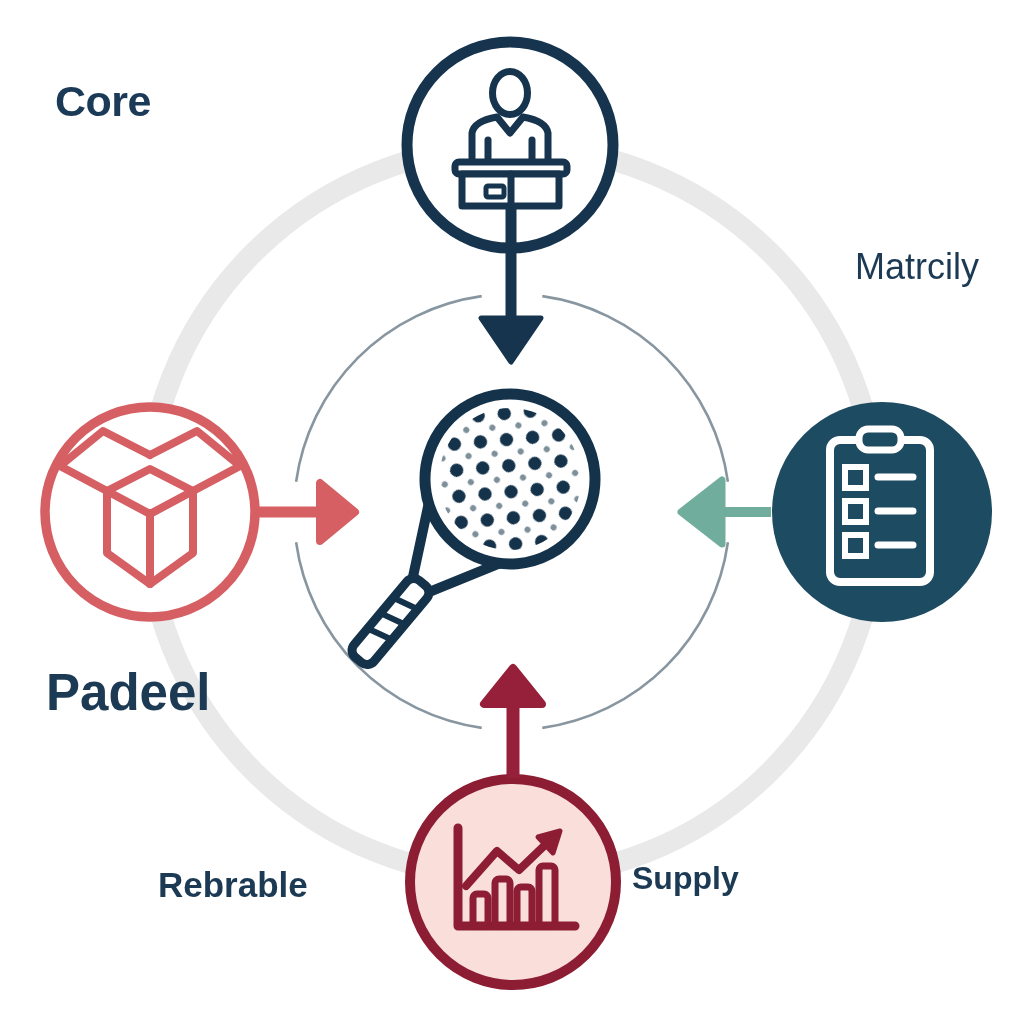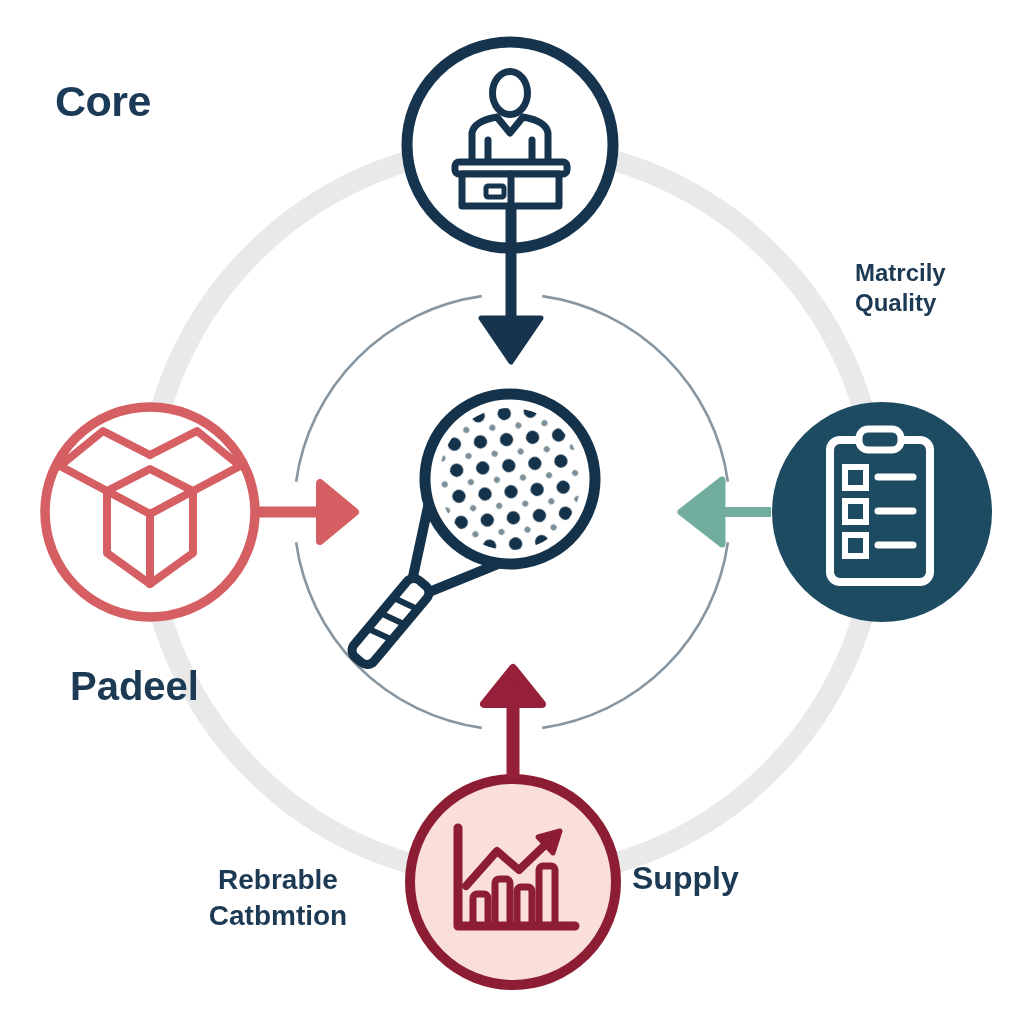--- a/index.html
+++ b/index.html
@@ -5,25 +5,25 @@
   html,body{margin:0;padding:0;background:#ffffff;}
   .canvas{
     position:relative;width:1024px;height:1024px;background:#ffffff;overflow:hidden;
     font-family:"Liberation Sans", sans-serif;
   }
   .diagram-svg{position:absolute;left:0;top:0;width:1024px;height:1024px;}
   .label{position:absolute;color:#1c3a54;}
   .label span{display:block;}
   .title{left:55px;top:62px;width:300px;text-align:left;font-size:43px;font-weight:700;
          line-height:1.08;color:#1b3a57;letter-spacing:-0.5px;margin-top:16px;}
-  .lab-right{left:855px;top:258px;font-size:24px;font-weight:700;line-height:1.26;}
+  .lab-right{left:855px;top:244px;font-size:36px;font-weight:400;line-height:1.26;}
   .lab-left{left:46px;top:662px;font-size:38px;line-height:1.2;}
-  .lab-left .l1{font-weight:700;font-size:40px;margin-left:24px;}
+  .lab-left .l1{font-weight:700;font-size:51px;}
   .lab-left .l2{font-weight:500;}
-  .lab-bl{left:158px;top:862px;width:240px;text-align:center;font-size:28px;font-weight:600;line-height:1.3;}
+  .lab-bl{left:158px;top:862px;width:240px;font-size:35px;font-weight:600;line-height:1.3;}
   .lab-br{left:632px;top:858px;font-size:32px;font-weight:700;line-height:1.3;}
 </style>
 </head>
 <body>
 
 <div class="canvas">
 
   <svg class="diagram-svg" viewBox="0 0 1024 1024">
     <defs>
       <pattern id="racketDots" width="37" height="37" patternUnits="userSpaceOnUse">
@@ -133,29 +133,27 @@
       </g>
     </g>
   </svg>
 
   <div class="label title">
     <span>Core</span>
   </div>
 
   <div class="label lab-right">
     <span>Matrcily</span>
-    <span>Quality</span>
   </div>
 
   <div class="label lab-left">
     <span class="l1">Padeel</span>
   </div>
 
   <div class="label lab-bl">
     <span>Rebrable</span>
-    <span>Catbmtion</span>
   </div>
 
   <div class="label lab-br">
     <span>Supply</span>
   </div>
 
 </div>
 
 </body></html>

